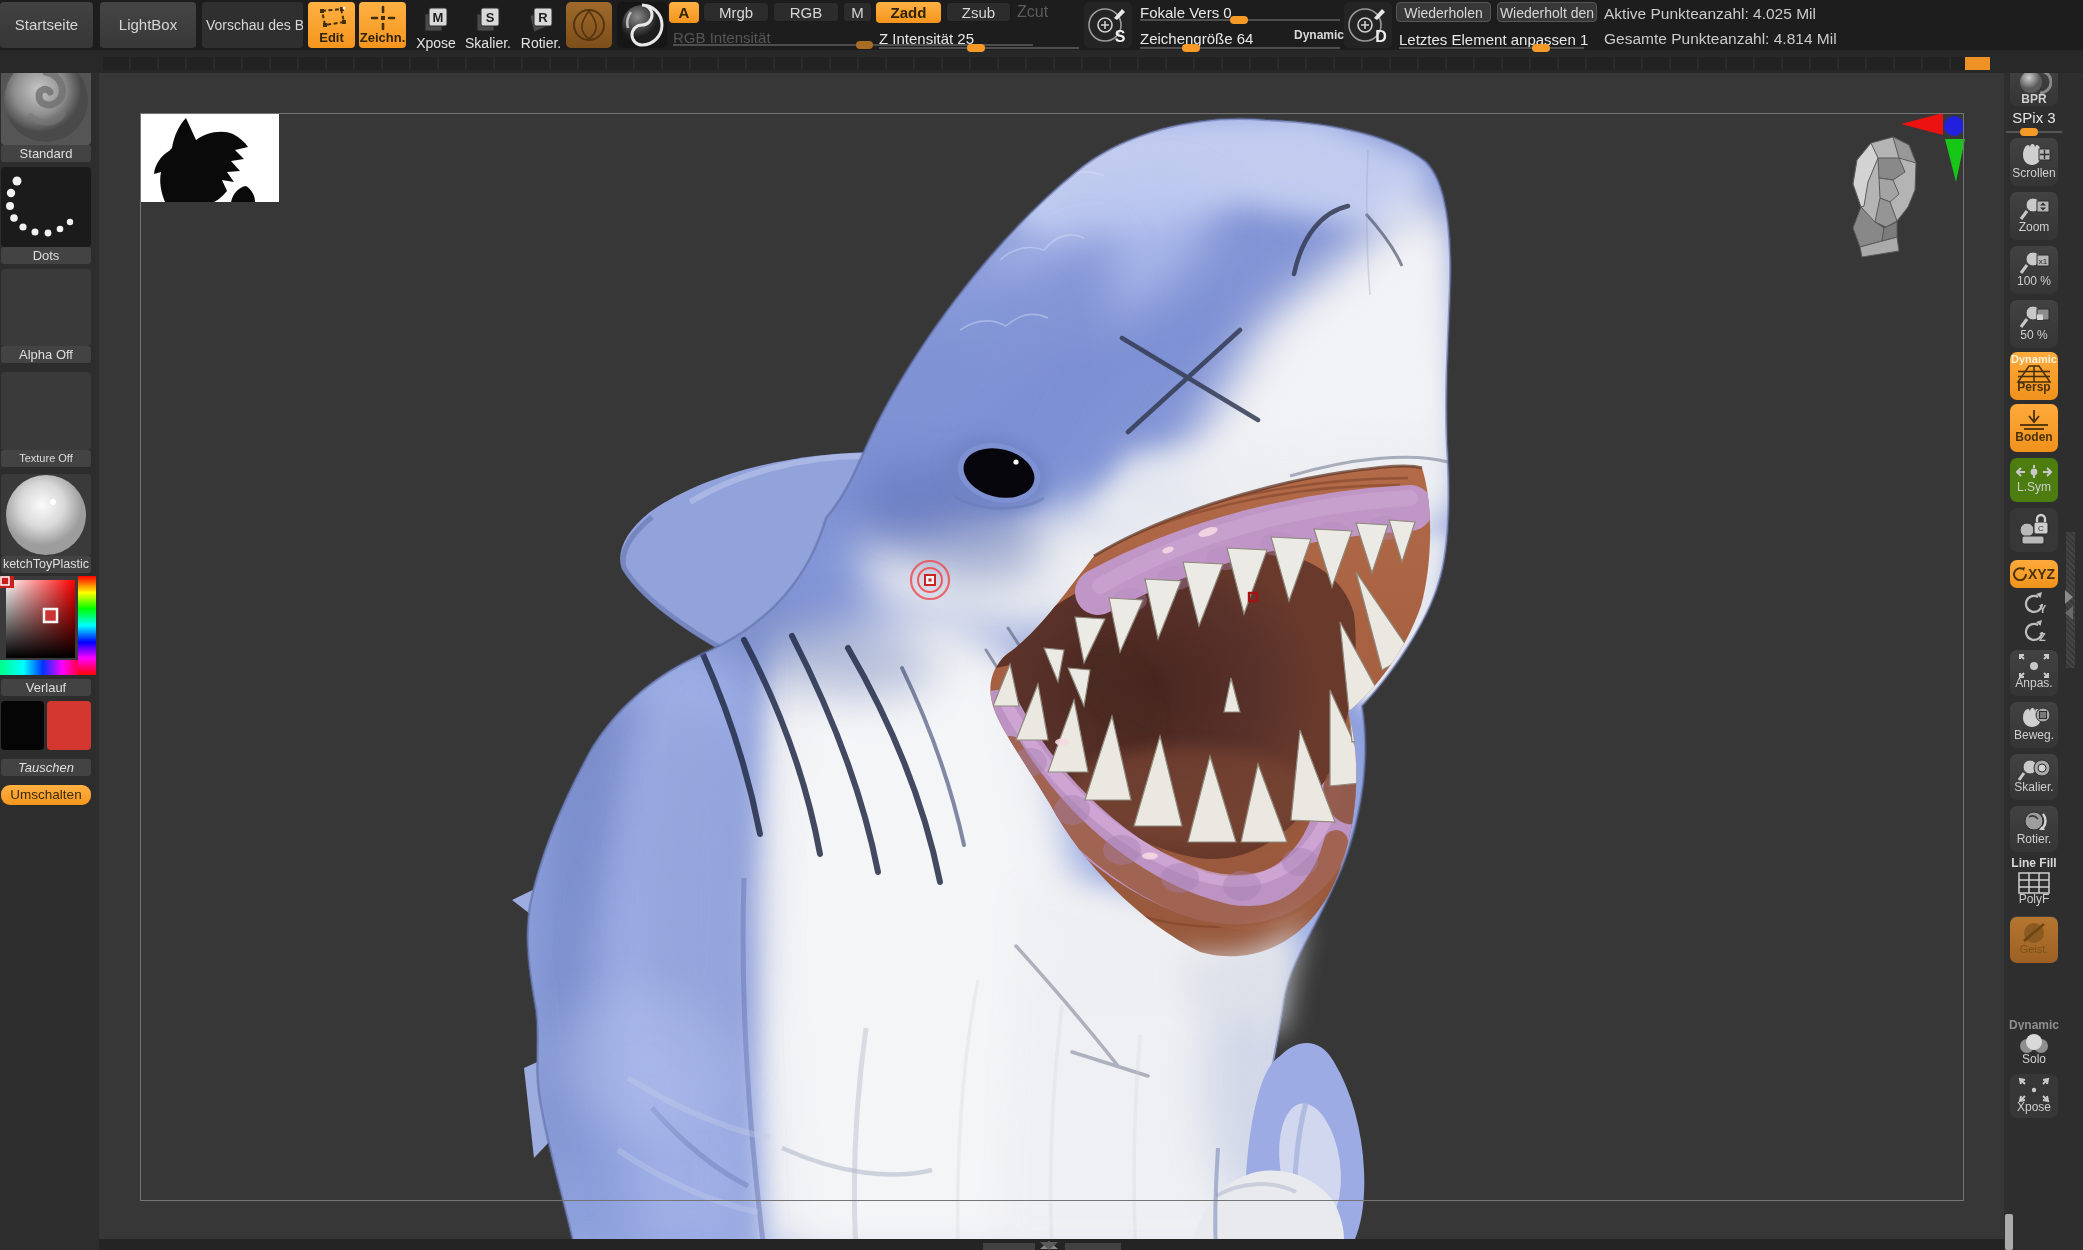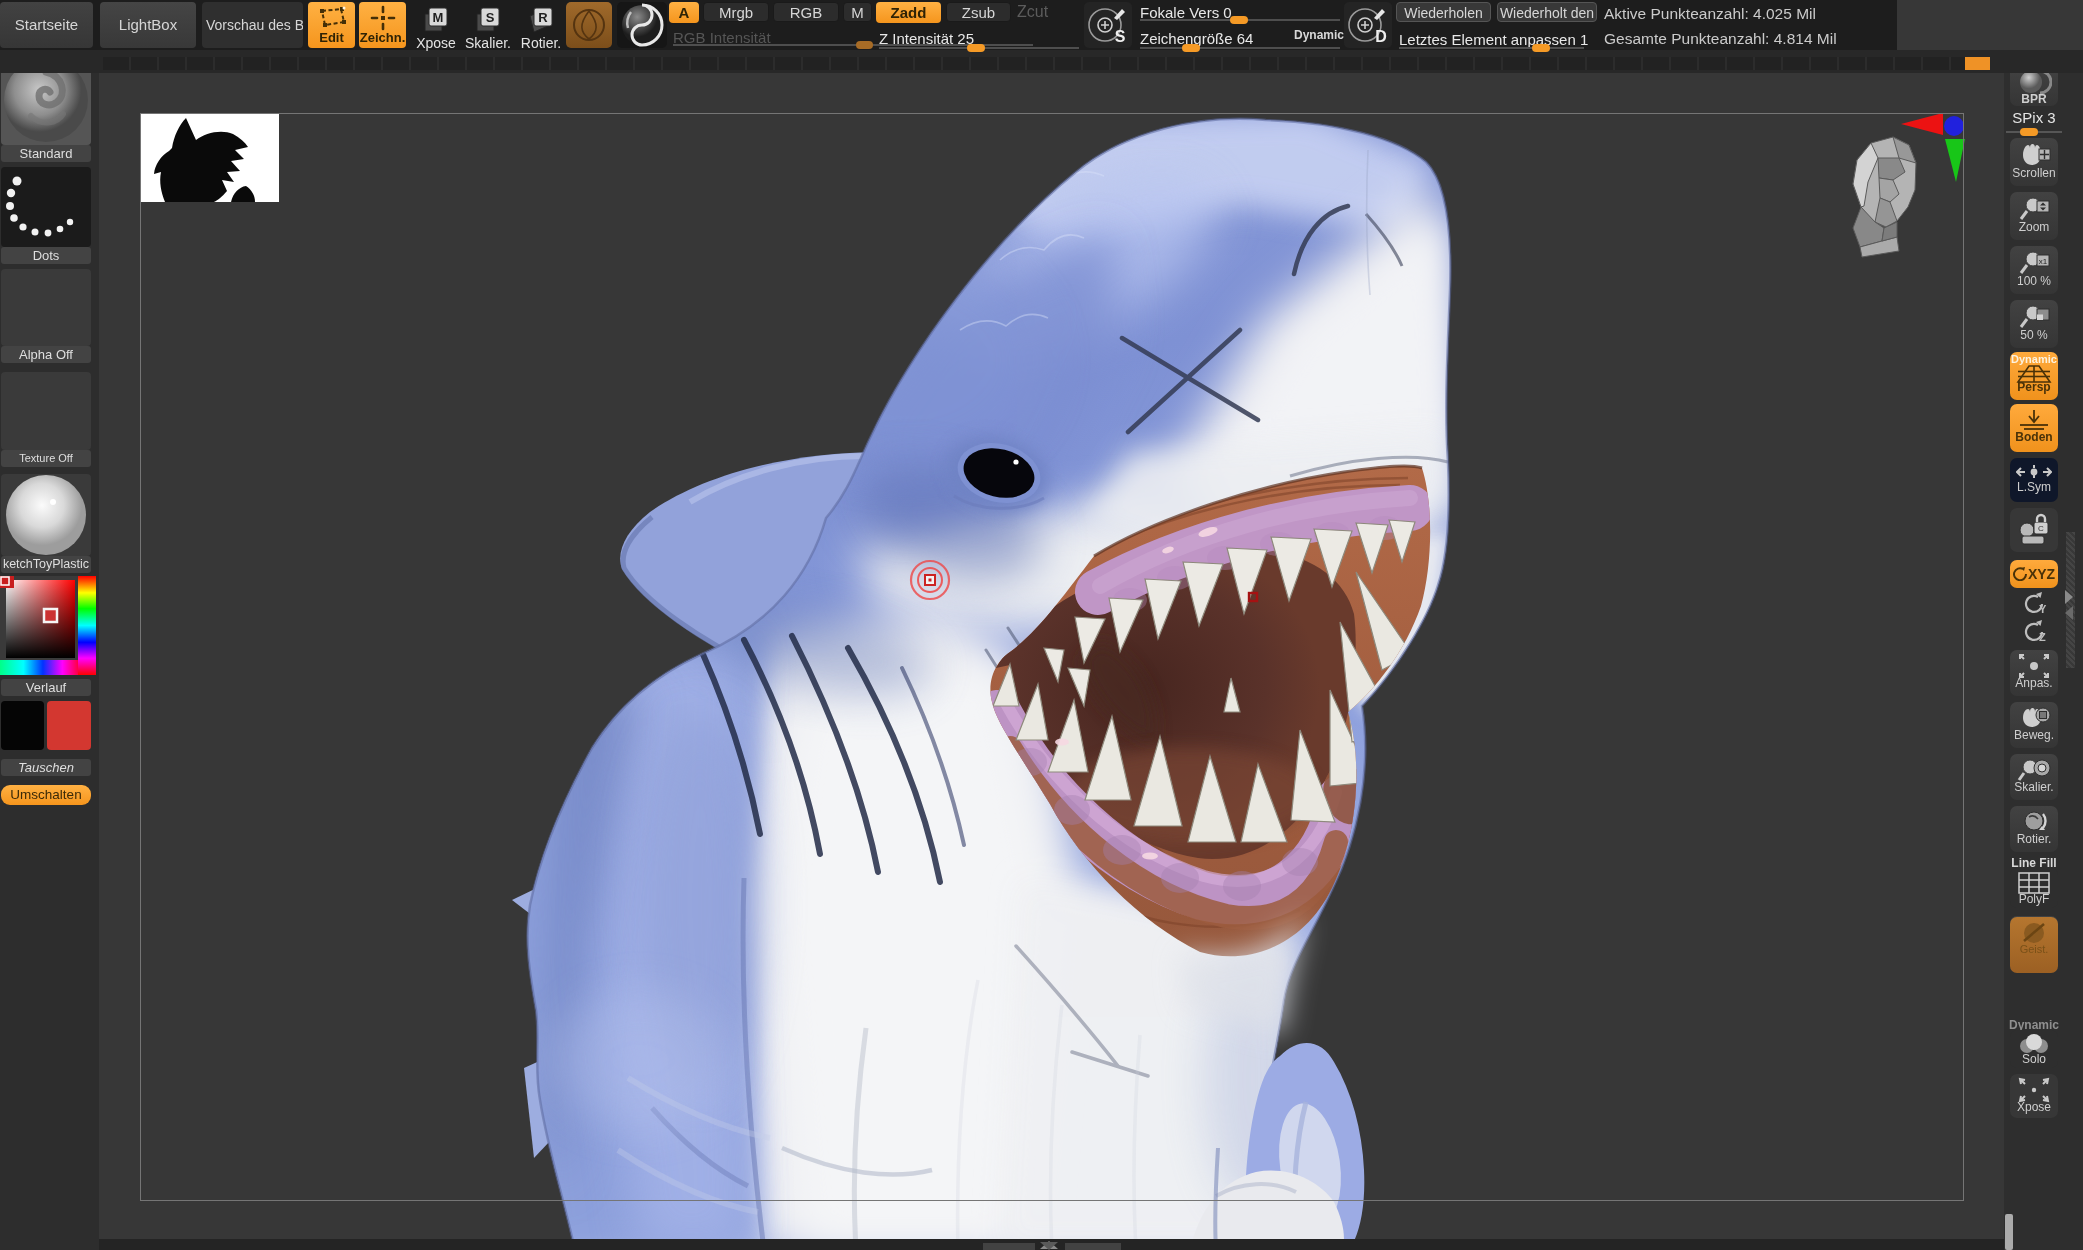--- a/index.html
+++ b/index.html
@@ -1,18 +1,18 @@
 <!DOCTYPE html>
 <html><head>
 <meta charset="utf-8">
 <style>
   * { margin:0; padding:0; box-sizing:border-box; }
   html,body { width:2083px; height:1250px; overflow:hidden; background:#373737;
     font-family:"Liberation Sans", sans-serif; position:relative; }
-  #topbar { position:absolute; left:0; top:0; width:1897px; height:50px; background:#1d1d1d; z-index:30; }
+  #topbar { position:absolute; left:0; top:0; width:2083px; height:50px; background:#1d1d1d; z-index:30; }
   #substrip { position:absolute; left:0; top:50px; width:2083px; height:23px; background:#282828; z-index:25; }
   #tabstrip { position:absolute; left:103px; top:57px; width:1862px; height:13px;
     background:repeating-linear-gradient(90deg,#222222 0 26px,#2c2c2c 26px 28px); z-index:26; }
   #tabor { position:absolute; left:1965px; top:57px; width:25px; height:13px; background:#ef9226; z-index:27; }
   #lefttray { position:absolute; left:0; top:50px; width:99px; height:1200px; background:#2d2d2d; z-index:20; }
   #righttray { position:absolute; left:2004px; top:50px; width:79px; height:1200px; background:#2e2e2e; z-index:20; }
   #bottomstrip { position:absolute; left:99px; top:1239px; width:1905px; height:11px; background:#242424; z-index:15; }
   #canvas { position:absolute; left:99px; top:73px; width:1905px; height:1166px; background:#373737; overflow:hidden; z-index:5; }
   #cborder { position:absolute; left:41px; top:40px; width:1824px; height:1088px; border:1px solid #757575; z-index:6; }
   
@@ -611,21 +611,21 @@
       <g stroke="#4a3208" stroke-width="1.8" fill="none">
         <line x1="18" y1="3" x2="18" y2="14"></line>
         <path d="M13 9 L18 15 L23 9" fill="none"></path>
         <line x1="4" y1="18" x2="32" y2="18"></line>
           <line x1="8" y1="22" x2="28" y2="22"></line>
       </g>
     </svg>
     <div class="t" style="font-weight:bold;">Boden</div>
   </div>
 
-  <div class="rb" style="top:408px;height:44px;background:#0f172a;">
+  <div class="rb" style="top:408px;height:44px;background:#4d7c0f;">
     <svg width="36" height="22" viewBox="0 0 36 22">
       <g stroke="#c9c9c9" stroke-width="2" fill="#c9c9c9">
         <path d="M9 11 l-7 0 m3 -4 l-4 4 4 4" fill="none"></path>
         <path d="M27 11 l7 0 m-3 -4 l4 4 -4 4" fill="none"></path>
         <line x1="18" y1="4" x2="18" y2="18" stroke-dasharray="3 2"></line>
         <circle cx="18" cy="11" r="2.4"></circle>
       </g>
     </svg>
     <div class="t">L.Sym</div>
   </div>
@@ -719,21 +719,21 @@
   </div>
 
   <div class="rb" style="top:866px;height:46px;">
     <svg width="34" height="26" viewBox="0 0 34 26">
       <rect x="12" y="4" width="18" height="13" fill="#c0c0c0" opacity="0.85"></rect>
       <circle cx="12" cy="16" r="8" fill="#8e8e8e" opacity="0.9"></circle>
     </svg>
     <div class="t">Transp</div>
   </div>
 
-  <div class="rb" style="top:867px;height:56px;background:linear-gradient(#b5762f,#9c6023);color:#7a5118;">
+  <div class="rb" style="top:867px;height:46px;background:linear-gradient(#b5762f,#9c6023);color:#7a5118;">
     <svg width="34" height="26" viewBox="0 0 34 26">
       <circle cx="17" cy="13" r="10" fill="#8a5a20"></circle>
       <line x1="7" y1="21" x2="27" y2="4" stroke="#6b4513" stroke-width="2.5"></line>
     </svg>
     <div class="t" style="font-size:11px;">Geist.</div>
   </div>
   <div style="position:absolute;left:0;top:968px;width:60px;text-align:center;color:#8f8f8f;font-size:12px;font-weight:bold;">Dynamic</div>
 
   <div class="rb" style="top:980px;height:38px;background:#2e2e2e;">
     <svg width="36" height="22" viewBox="0 0 36 22">

